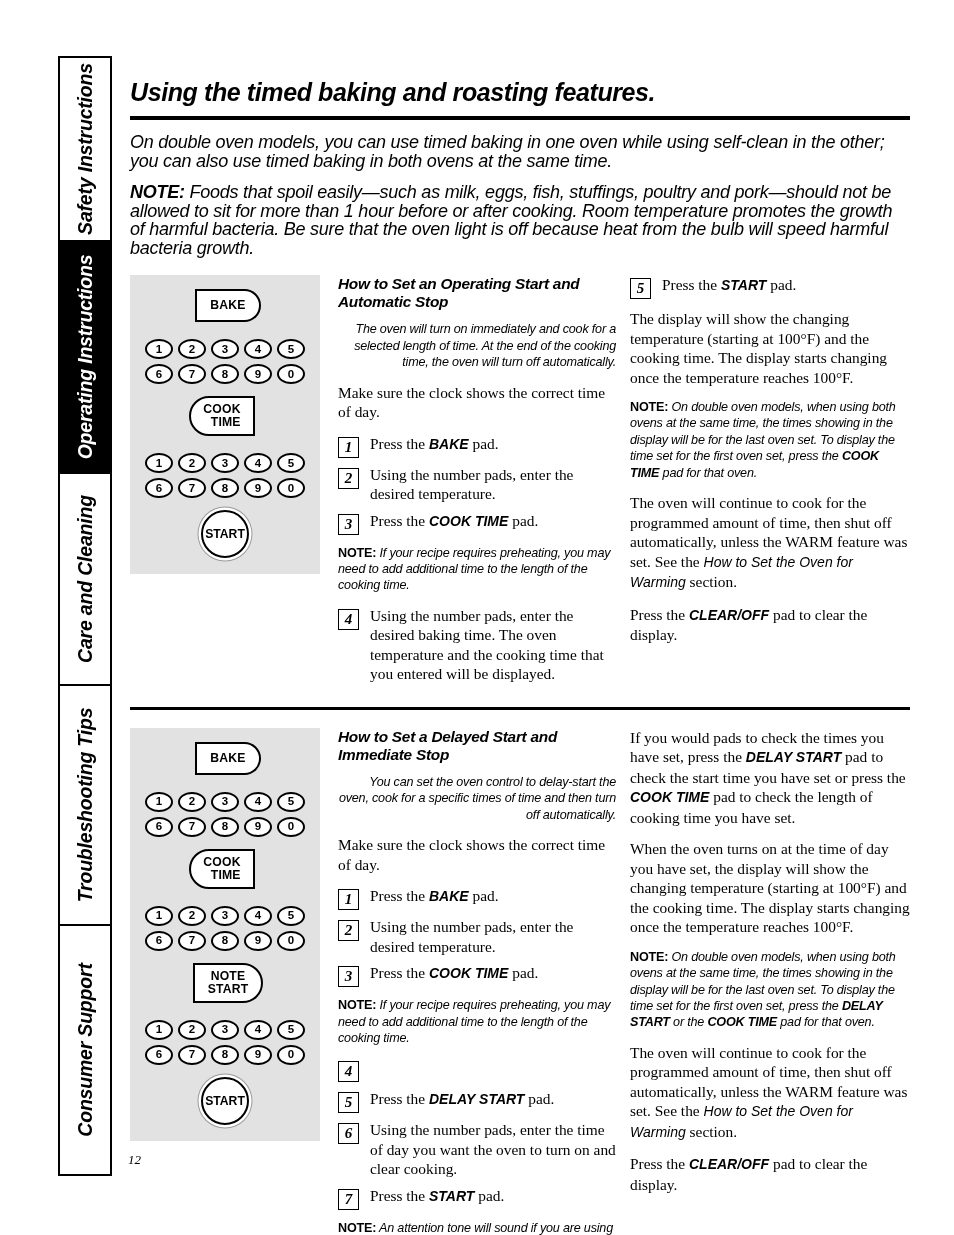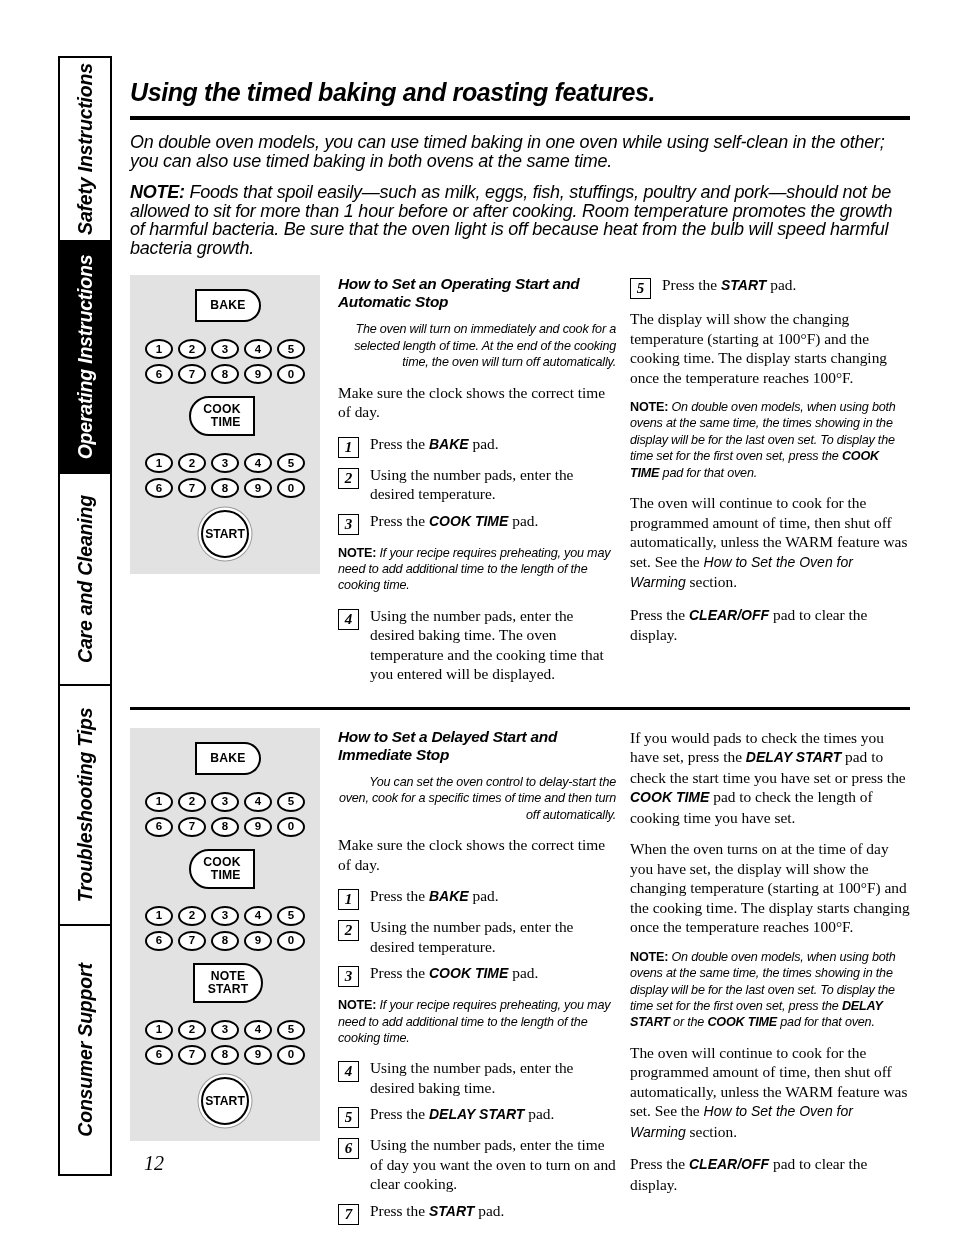--- a/index.html
+++ b/index.html
@@ -247,24 +247,24 @@
   }
 
   .section-divider {
     border-top: 3px solid #000;
     margin: 16px 0 0 0;
     height: 0;
   }
 
   #page-number {
     position: absolute;
-    left: 144px; top: 1152px;
+    left: 128px; top: 1152px;
     font-family: "Liberation Serif", serif;
     font-style: italic;
-    font-size: 20px;
+    font-size: 13px;
   }
 </style>
 </head>
 <body>
 
 <div id="tab-rail">
   <div class="tab" style="flex-basis:184px;">
     <span class="tab-label">Safety Instructions</span>
   </div>
   <div class="tab active" style="flex-basis:232px;">
@@ -471,21 +471,20 @@
       </div>
       <div class="step">
         <div class="step-num">3</div>
         <div class="step-text"><span>Press the </span><b>COOK TIME</b><span> pad.</span></div>
       </div>
 
       <p class="note" style="margin-top:10px;"><b>NOTE:</b><span> If your recipe requires preheating, you may need to add additional time to the length of the cooking time.</span></p>
 
       <div class="step">
         <div class="step-num">4</div>
-        <div class="step-text">Using the number pads, enter the desired baking time.</div>
       </div>
       <div class="step">
         <div class="step-num">5</div>
         <div class="step-text"><span>Press the </span><b>DELAY START</b><span> pad.</span></div>
       </div>
       <div class="step">
         <div class="step-num">6</div>
         <div class="step-text">Using the number pads, enter the time of day you want the oven to turn on and clear cooking.</div>
       </div>
       <div class="step">

